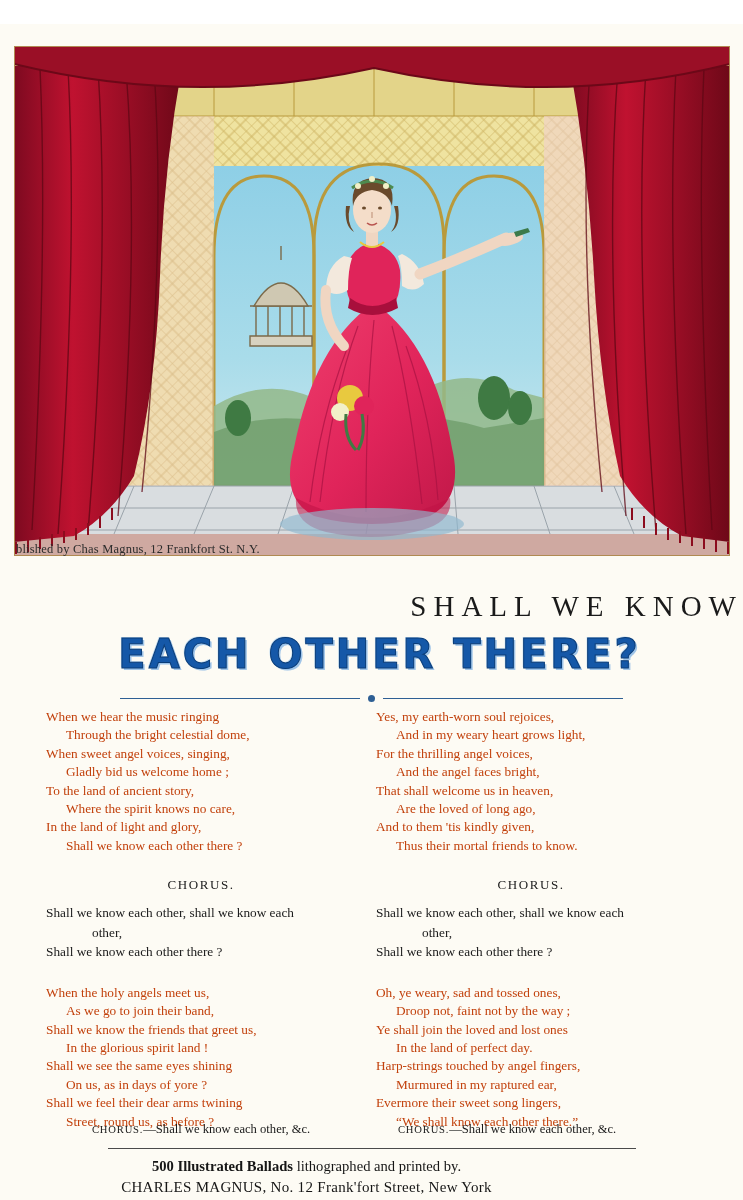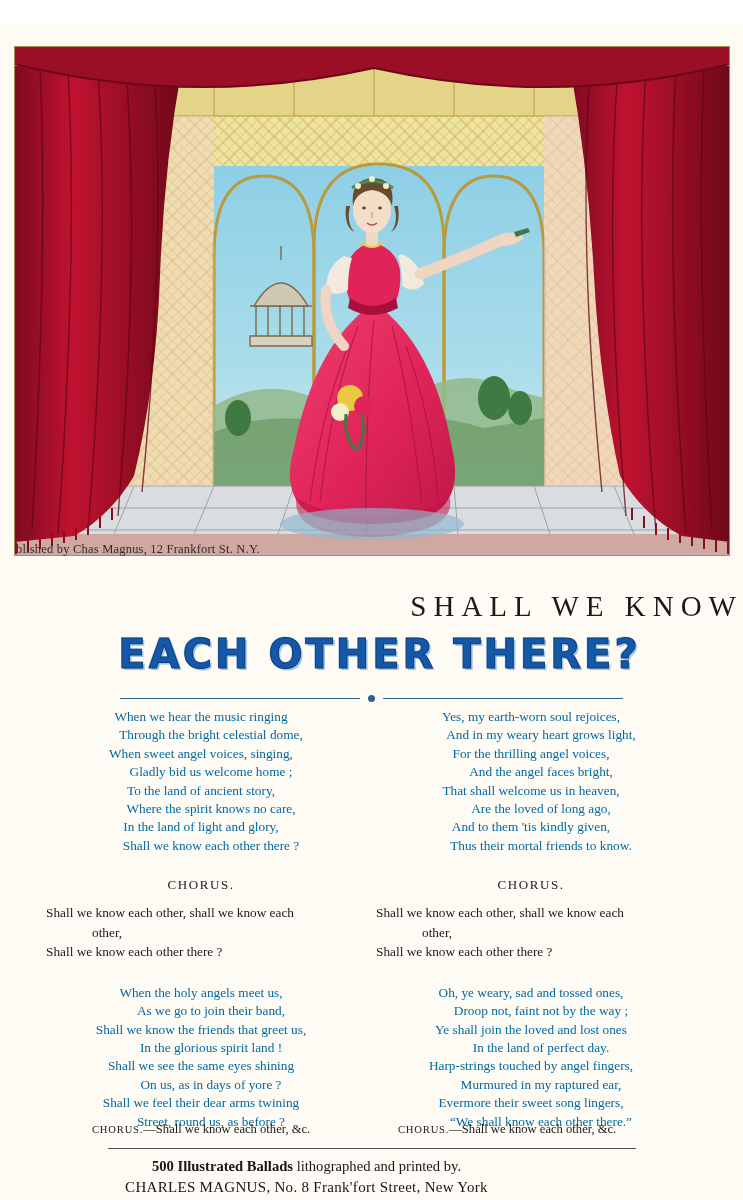--- a/index.html
+++ b/index.html
@@ -112,22 +112,21 @@
     top: 0;
     width: 310px;
   }
   .col-left  { left: 0px; }
   .col-right { left: 330px; }
 
   .verse {
     font-family: "Liberation Serif", serif;
     font-size: 13.3px;
     line-height: 18.4px;
-    color: #0369a1;
-    text-align: center;
+    color: #c2410c;
   }
   .verse .ln { white-space: nowrap; }
   .verse .ind { padding-left: 20px; }
 
   .chorus-head {
     text-align: center;
     font-family: "Liberation Serif", serif;
     font-size: 13px;
     letter-spacing: 1.6px;
     margin: 22px 0 10px 0;
@@ -423,17 +422,17 @@
   </div>
   <div class="chorus-ref cr-right">
     <span class="sc">CHORUS.</span><span>—Shall we know each other, &amp;c.</span>
   </div>
 
   <div class="foot-rule"></div>
   <div class="footer">
     <div class="foot-1">
       <span class="bold">500 Illustrated Ballads</span><span> lithographed and printed by.</span>
     </div>
-    <div class="foot-2">CHARLES MAGNUS,  No. 8 Frank'fort Street,  New York</div>
+    <div class="foot-2">CHARLES MAGNUS,  No. 12 Frank'fort Street,  New York</div>
     <div class="foot-3">Branch Office,  No. 520 7th St.,  Washington D C,</div>
   </div>
 
 </div>
 
 </body></html>

